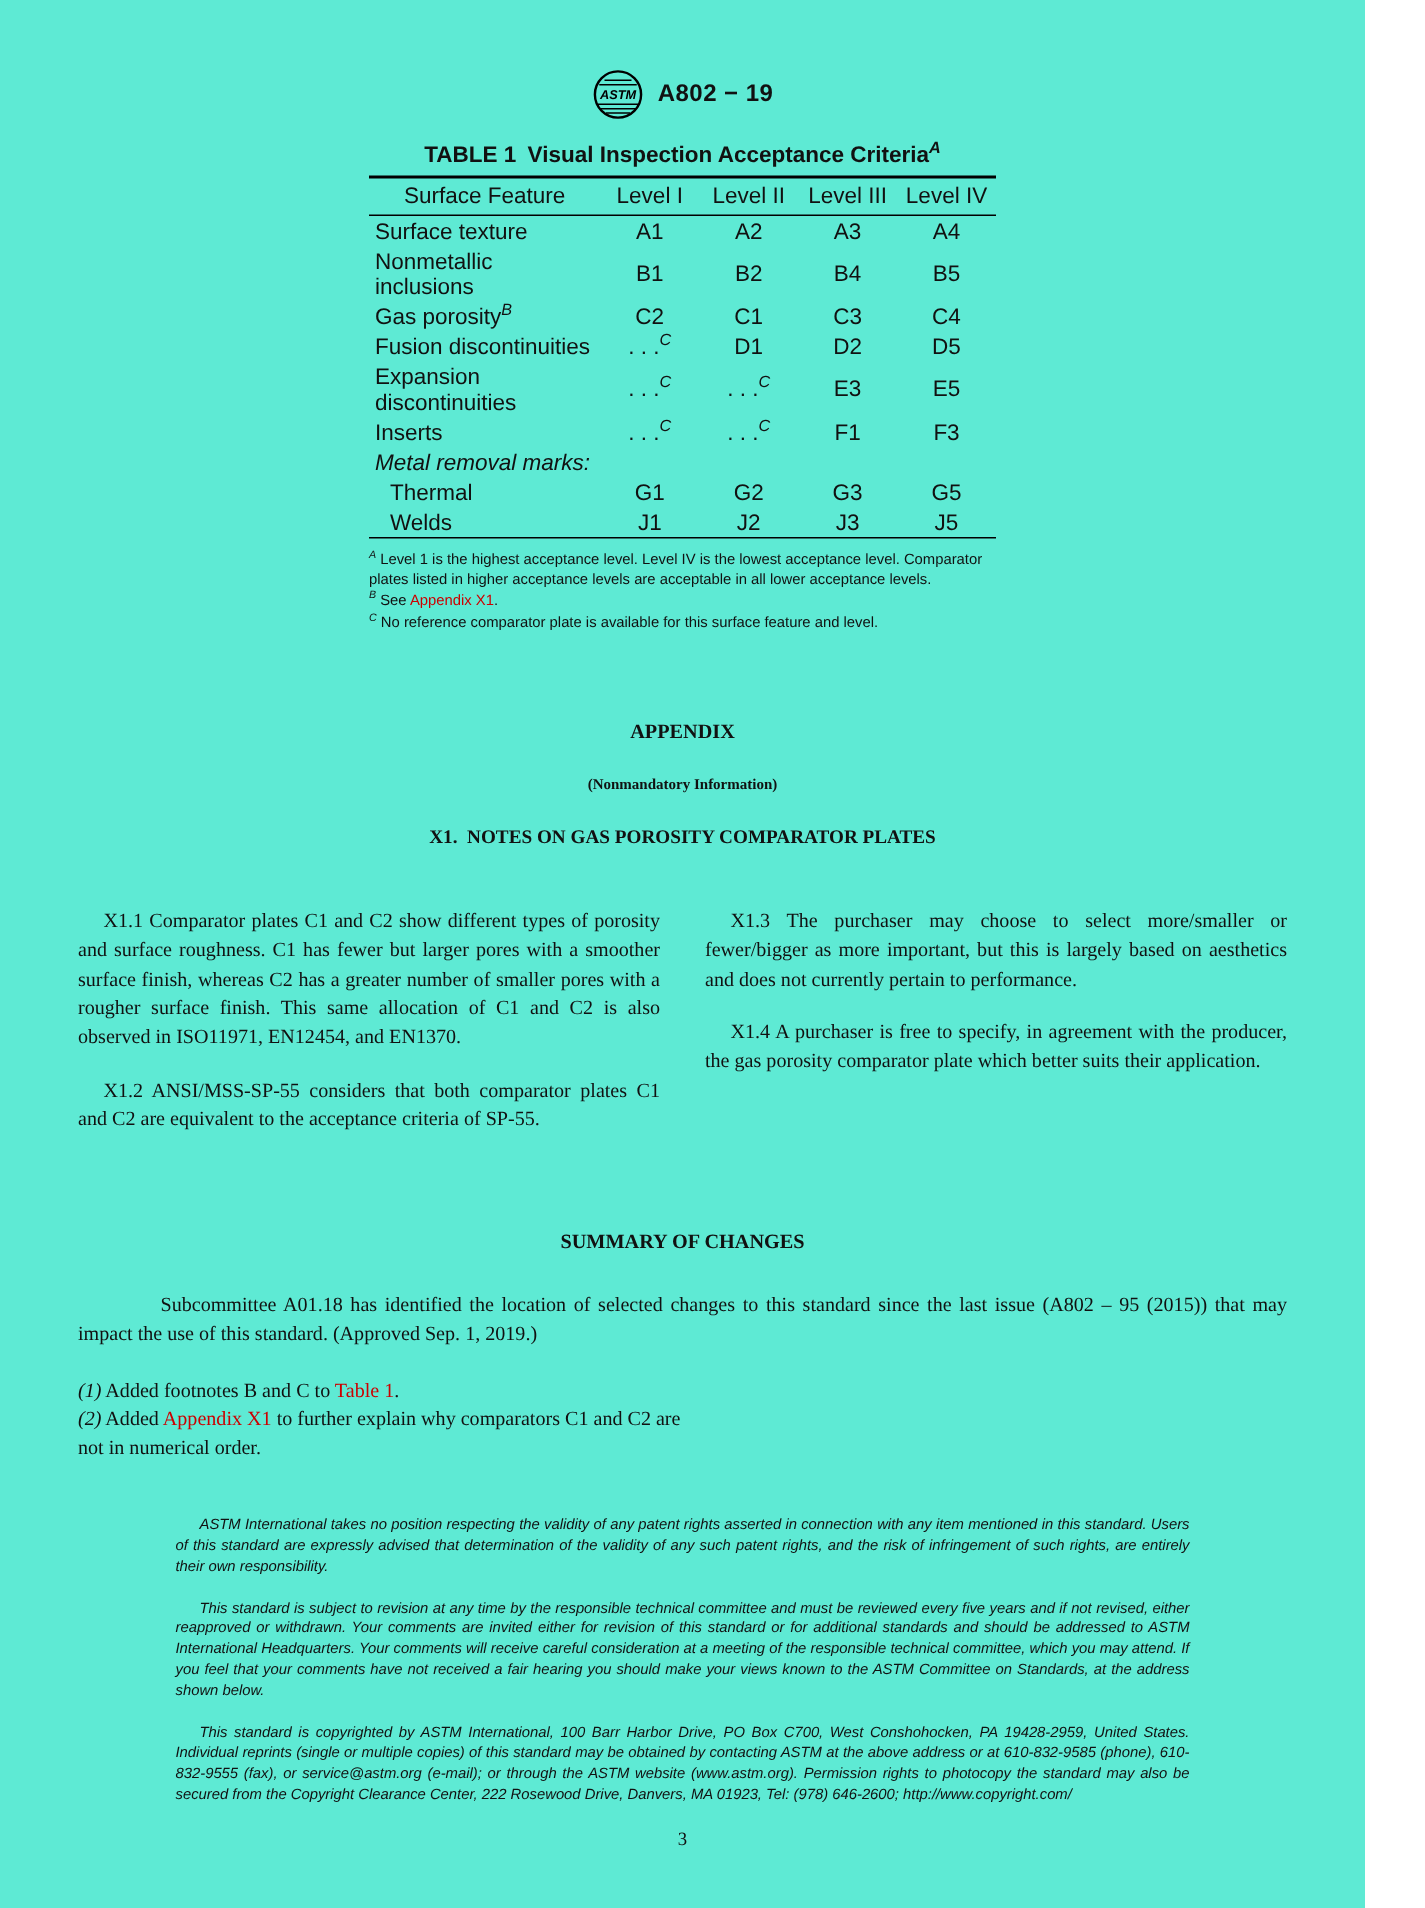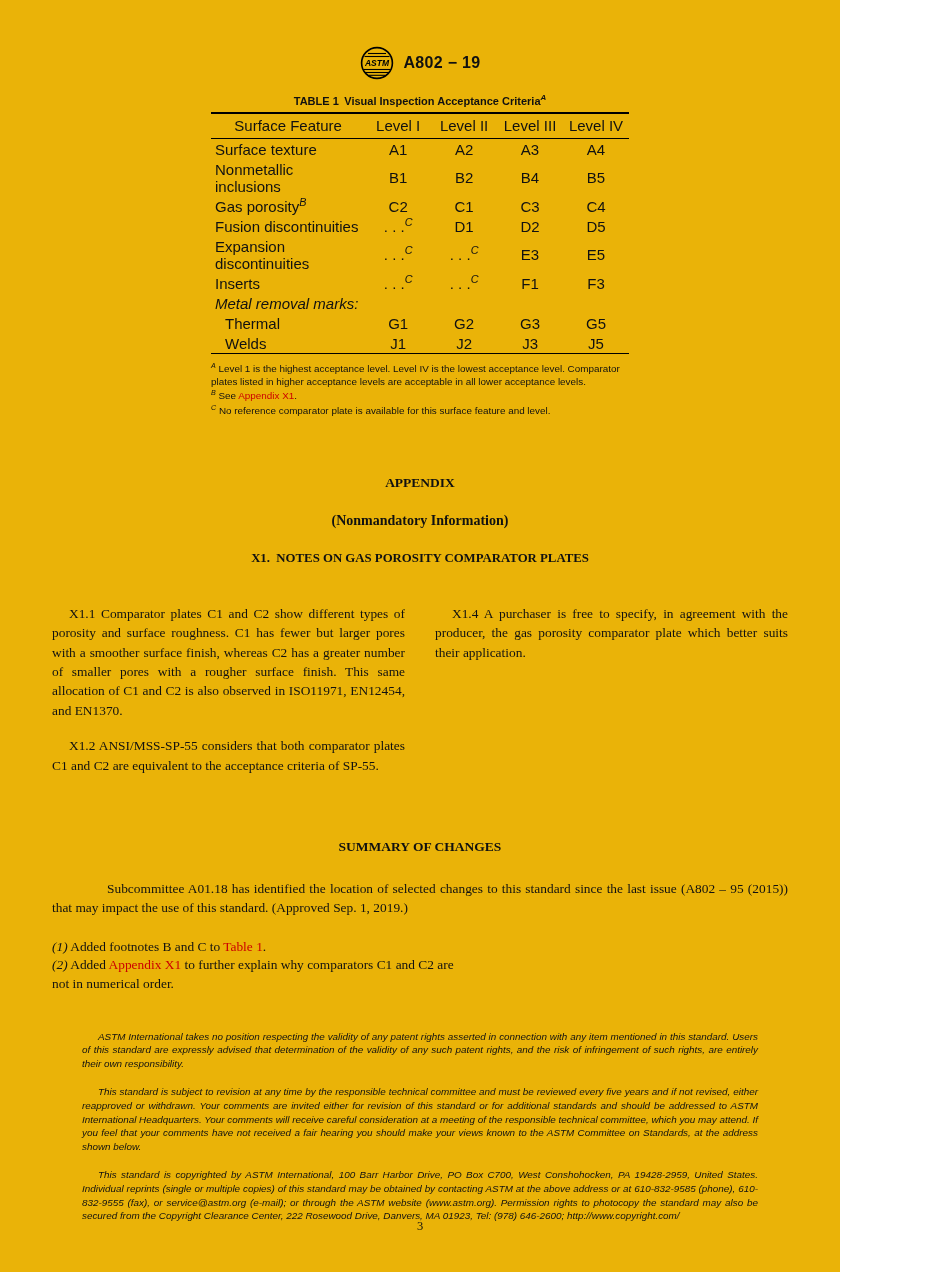--- a/index.html
+++ b/index.html
@@ -1,45 +1,45 @@
 <!DOCTYPE html>
 <html><head>
 <meta charset="utf-8">
 <style>
   * { box-sizing: border-box; }
   html, body { margin: 0; padding: 0; }
   body { width: 950px; height: 1272px; background: #ffffff; color: #111; font-family: "Liberation Serif", serif; }
-  .page { position: relative; width: 840px; height: 1272px; overflow: hidden; background: #eab308; }
+  .page { position: relative; width: 910px; height: 1272px; overflow: hidden; background: #5eead4; }
   .content { padding: 0 52px; }
 
   sup { line-height: 0; font-size: 72%; }
 
   .header { display: flex; justify-content: center; align-items: center; gap: 10px; margin-top: 46px; }
   .logo svg { display: block; }
   .doc-number { font-family: "Liberation Sans", sans-serif; font-weight: bold; font-size: 16px; letter-spacing: .3px; }
 
   .table-block { width: 418px; margin: 15px auto 0; font-family: "Liberation Sans", sans-serif; }
-  .tbl-title { text-align: center; font-size: 11px; font-weight: bold; padding-bottom: 5px; }
+  .tbl-title { text-align: center; font-size: 15px; font-weight: bold; padding-bottom: 5px; }
   .tbl-title sup { font-style: italic; }
   table.tbl { width: 100%; border-collapse: collapse; border-top: 2px solid #000; border-bottom: 1px solid #000; font-size: 15px; }
   .tbl th { font-weight: normal; border-bottom: 1px solid #000; padding: 3px 2px 4px; text-align: center; }
   .tbl th:first-child { width: 152px; }
   .tbl td { padding: 1.5px 2px; }
   .tbl td.feat { text-align: left; padding-left: 4px; }
   .tbl td.feat.it { font-style: italic; }
   .tbl td.feat.ind { padding-left: 14px; }
   .tbl td.val { text-align: center; width: 65px; }
   .tbl sup, .fn sup { font-style: italic; }
 
   .fn-block { margin-top: 8px; font-size: 9.9px; line-height: 13.2px; text-align: left; }
   .fn { margin-top: 1px; }
   .link { color: #cc0000; }
 
   .appendix-heading { text-align: center; font-weight: bold; font-size: 13.5px; margin: 58px 0 0; }
-  .appendix-sub { text-align: center; font-weight: bold; font-size: 14px; margin-top: 22px; }
+  .appendix-sub { text-align: center; font-weight: bold; font-size: 10px; margin-top: 22px; }
   .appendix-title { text-align: center; font-weight: bold; font-size: 12.8px; margin-top: 22px; }
 
   .two-col { display: flex; gap: 30px; margin-top: 22px; }
   .col { width: 408px; }
   p.body-p { margin: 16px 0 10px; font-size: 13.4px; line-height: 19.4px; text-align: justify; text-indent: 17px; }
 
   .summary-heading { text-align: center; font-weight: bold; font-size: 13.5px; margin: 54px 0 0; }
   .summary-intro { margin: 24px 0 0; font-size: 13.4px; line-height: 19.4px; text-align: justify; text-indent: 55px; }
   .changes { margin-top: 20px; width: 414px; font-size: 13.4px; line-height: 18.6px; }
   .change-item i { font-style: italic; }
@@ -157,20 +157,21 @@
     <h2 class="appendix-heading">APPENDIX</h2>
     <div class="appendix-sub">(Nonmandatory Information)</div>
     <div class="appendix-title">X1. NOTES ON GAS POROSITY COMPARATOR PLATES</div>
 
     <div class="two-col">
       <div class="col">
           <p class="body-p">X1.1 Comparator plates C1 and C2 show different types of porosity and surface roughness. C1 has fewer but larger pores with a smoother surface finish, whereas C2 has a greater number of smaller pores with a rougher surface finish. This same allocation of C1 and C2 is also observed in ISO11971, EN12454, and EN1370.</p>
           <p class="body-p">X1.2 ANSI/MSS-SP-55 considers that both comparator plates C1 and C2 are equivalent to the acceptance criteria of SP-55.</p>
         </div>
       <div class="col">
+          <p class="body-p">X1.3 The purchaser may choose to select more/smaller or fewer/bigger as more important, but this is largely based on aesthetics and does not currently pertain to performance.</p>
           <p class="body-p">X1.4 A purchaser is free to specify, in agreement with the producer, the gas porosity comparator plate which better suits their application.</p>
         </div>
     </div>
 
     <h2 class="summary-heading">SUMMARY OF CHANGES</h2>
     <p class="summary-intro">Subcommittee A01.18 has identified the location of selected changes to this standard since the last issue (A802 – 95 (2015)) that may impact the use of this standard. (Approved Sep. 1, 2019.)</p>
     <div class="changes">
         <div class="change-item"><i>(1)</i><span class=""> Added footnotes B and C to </span><span class="link">Table 1</span><span class="">.</span></div>
         <div class="change-item"><i>(2)</i><span class=""> Added </span><span class="link">Appendix X1</span><span class=""> to further explain why comparators C1 and C2 are not in numerical order.</span></div>
       </div>

